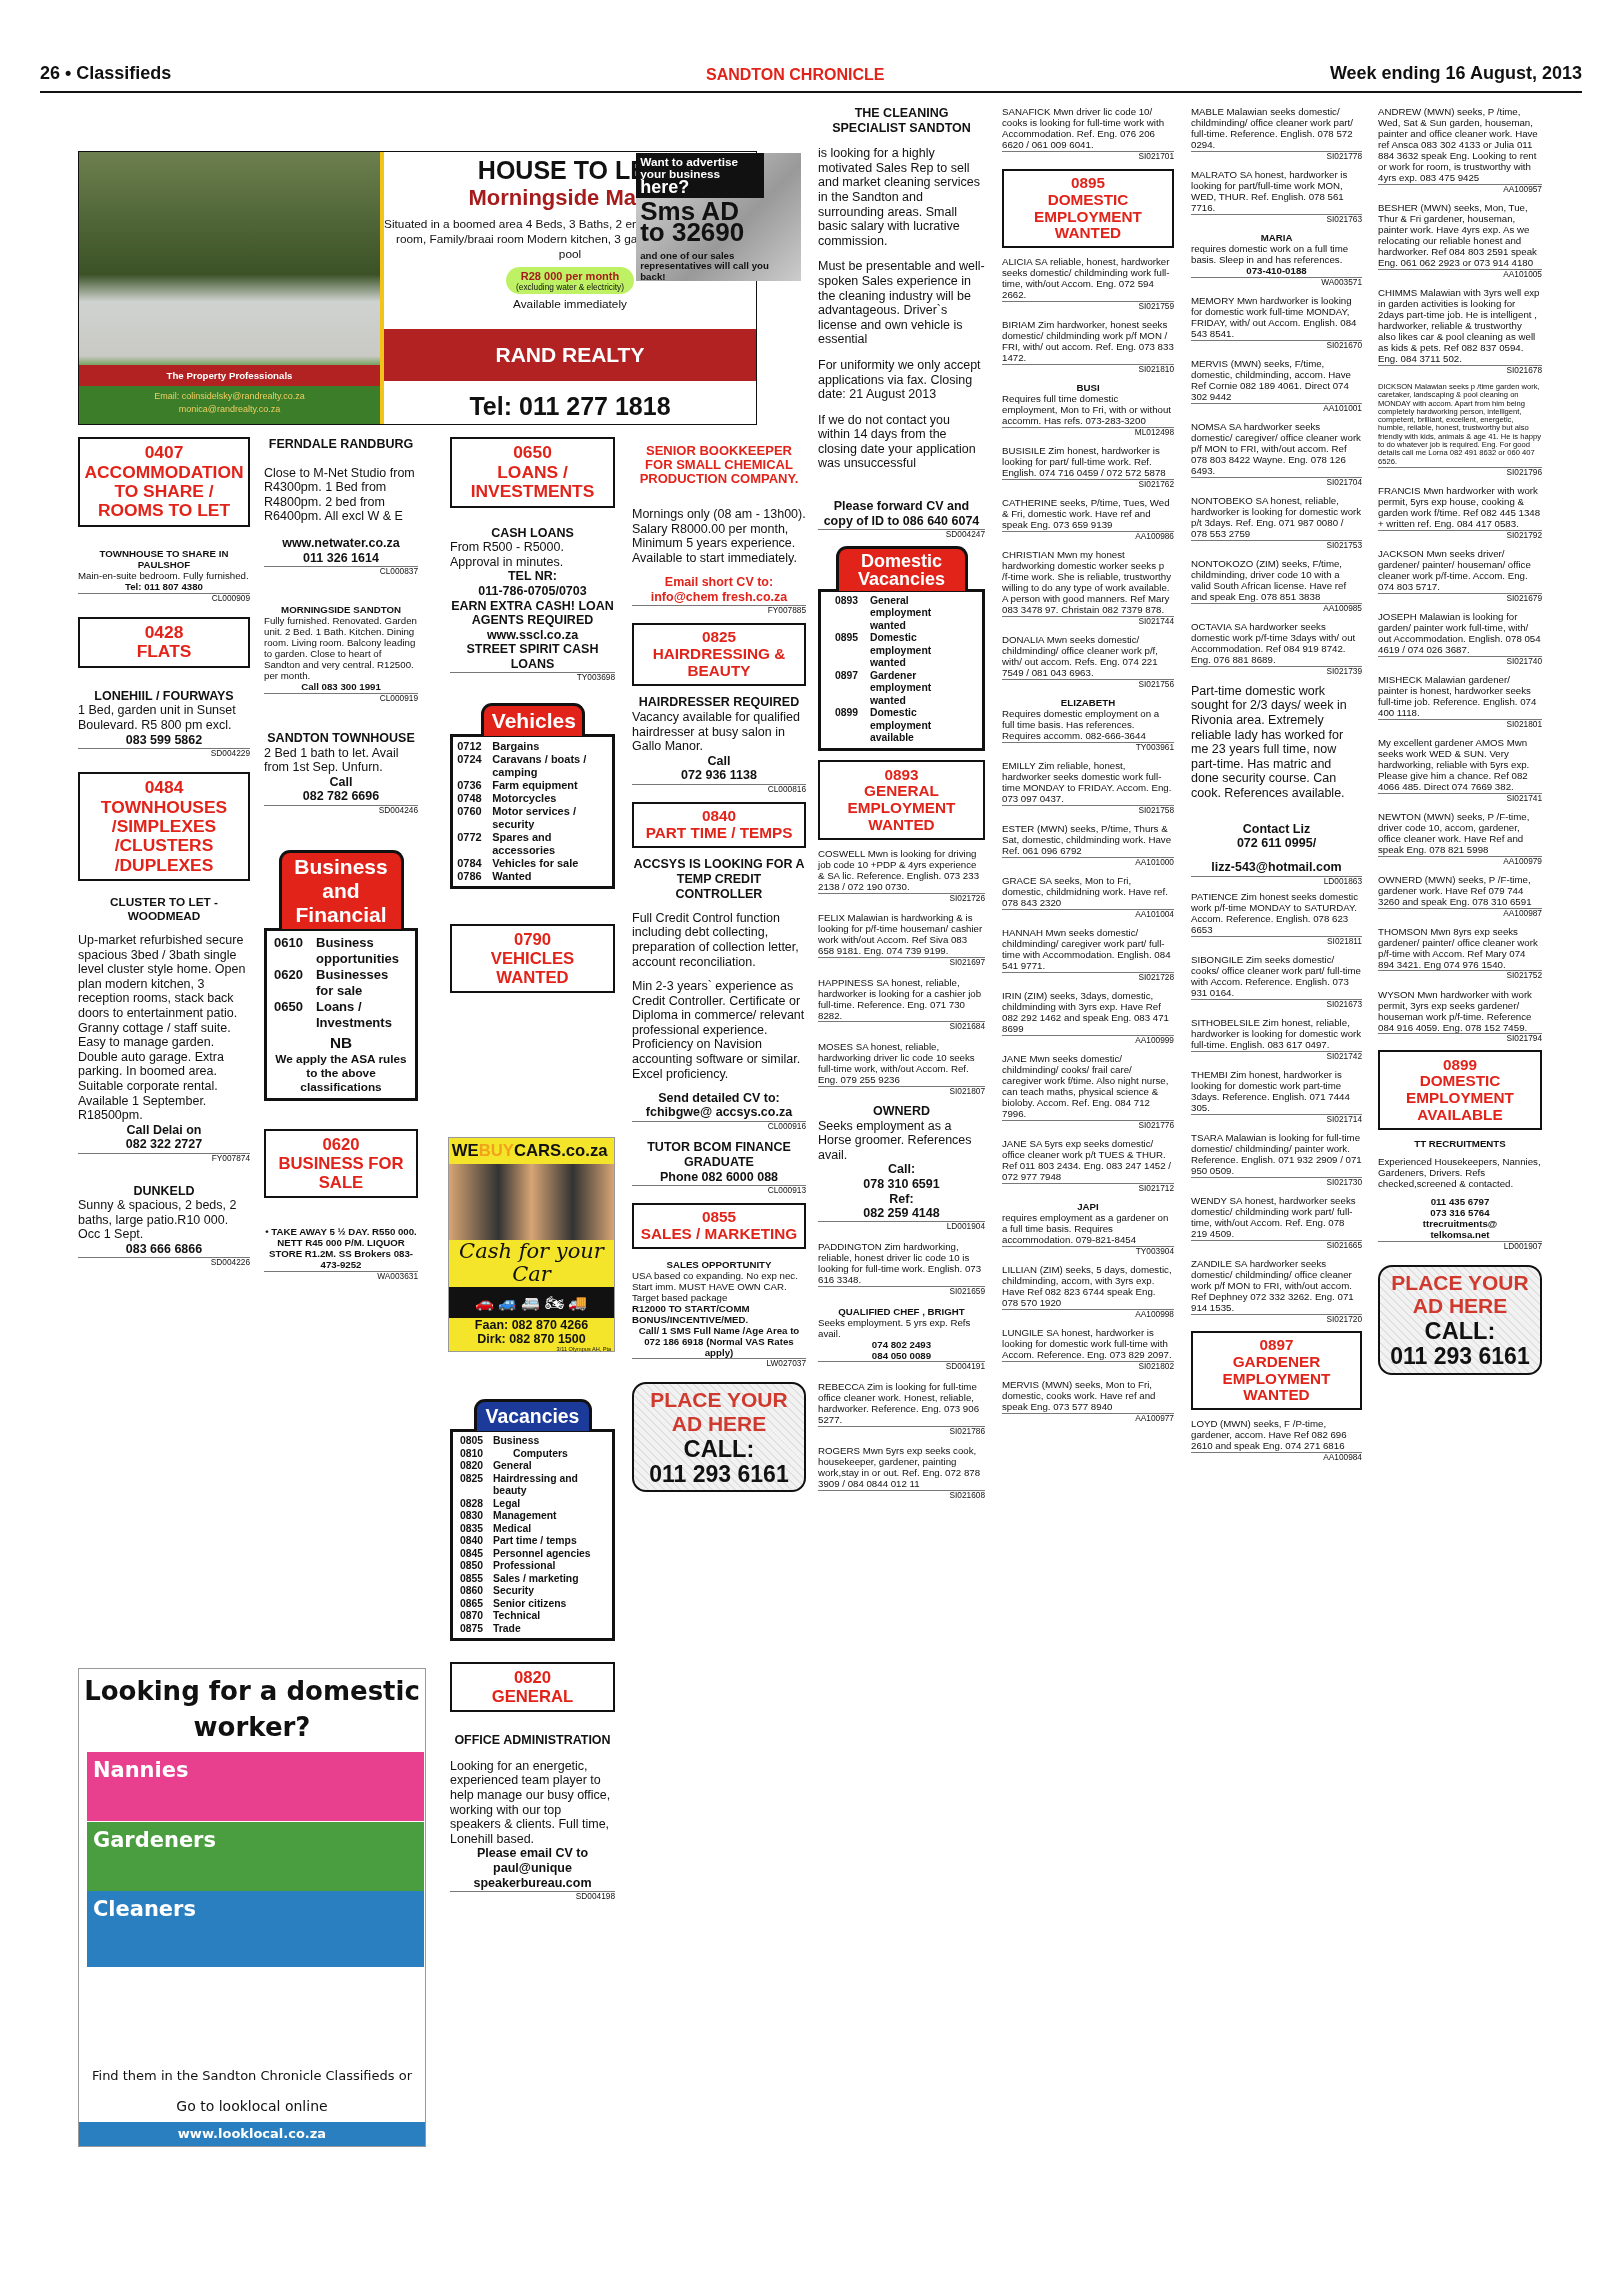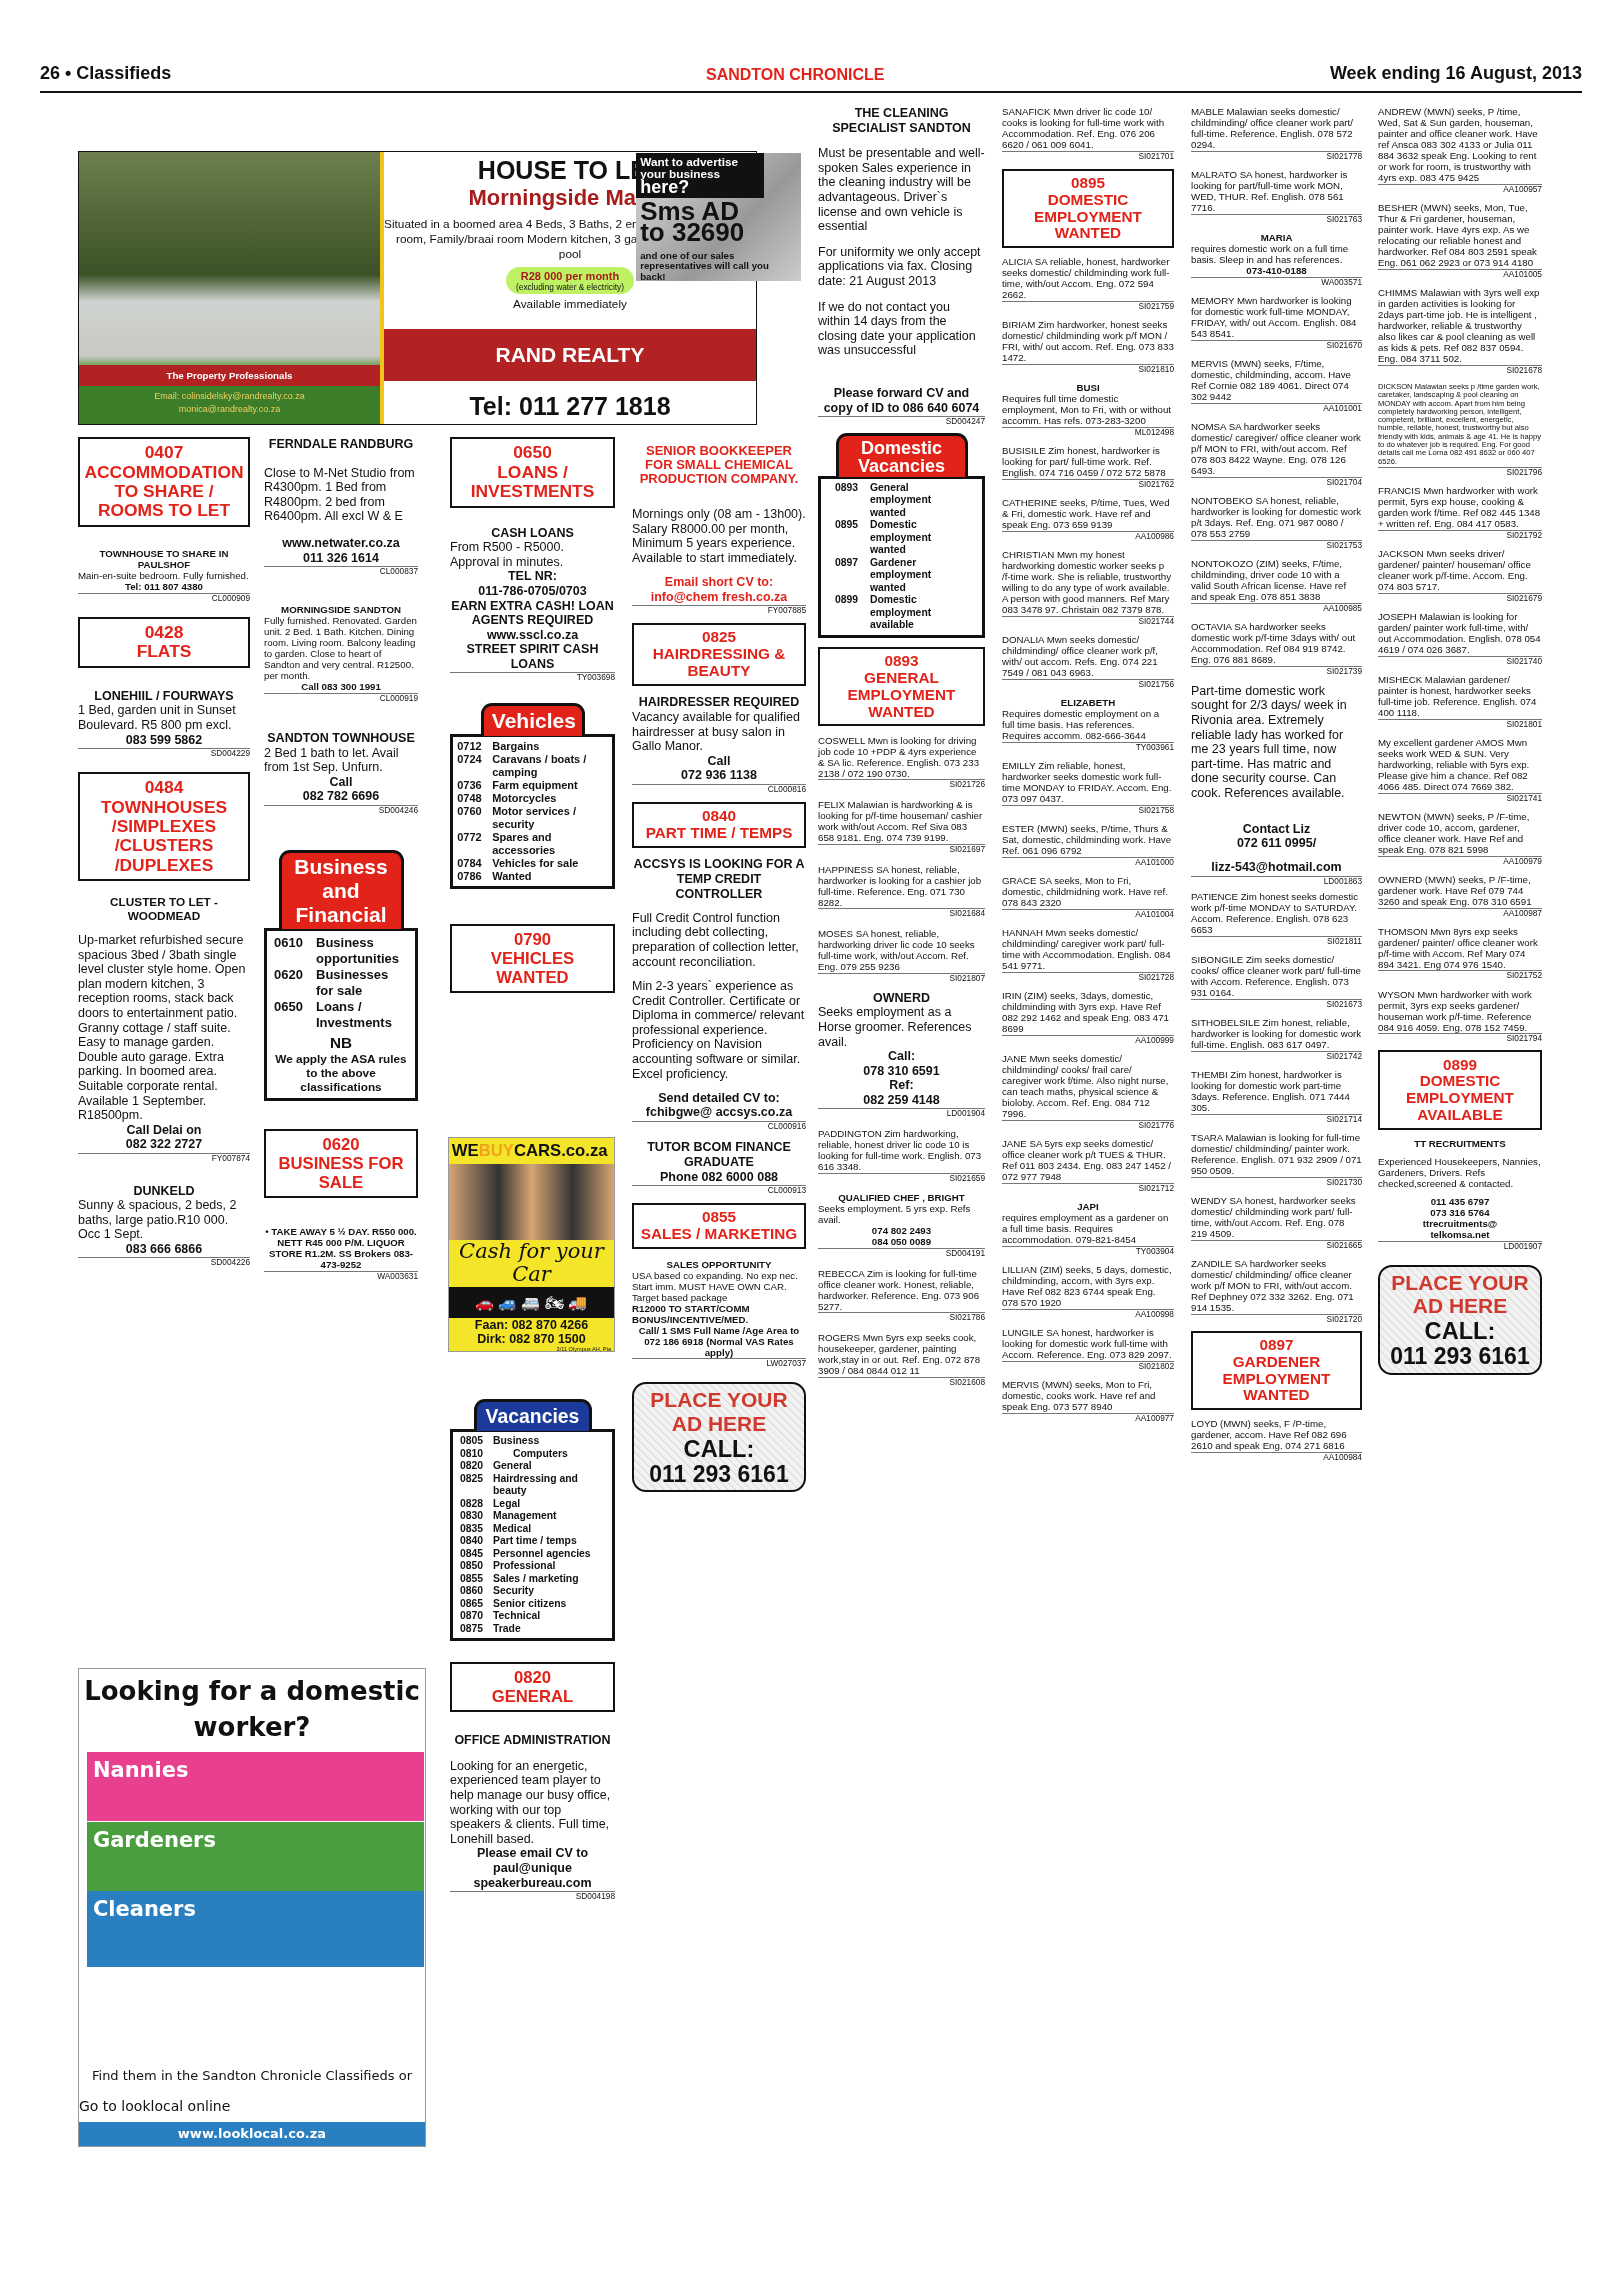--- a/index.html
+++ b/index.html
@@ -45,21 +45,21 @@
 .wbc .title{font-weight:bold;font-size:16.7px;padding:2.8px}
 .wbc .title span{color:#f2a11c}
 .wbc .photo{height:76px;background:linear-gradient(90deg,#d7a574,#333 30%,#d7a574 50%,#333 75%,#d7a574)}
 .wbc .cash{font-family:"DejaVu Serif",serif;font-style:italic;font-size:21px;text-align:center;line-height:23.6px}
 .wbc .veh{background:#111;height:31px;color:#fff;text-align:center;font-size:15.3px;line-height:31px}
 .wbc .ph{font-weight:bold;font-size:12.5px;text-align:center;line-height:14px}
 .dom{position:absolute;left:78px;top:1668px;width:348px;height:479px;border:0.7px solid #999}
 .dom .q{font-family:"DejaVu Sans",sans-serif;font-weight:bold;font-size:26px;text-align:center;line-height:36px;margin-top:4.2px}
 .dom .band{position:absolute;left:8.3px;width:337px;height:69px;color:#fff;font-family:"DejaVu Sans",sans-serif;font-weight:bold;font-size:21px;padding:5.6px}
 .dom .find{position:absolute;top:399px;left:0;right:0;text-align:center;font-family:"DejaVu Sans",sans-serif;font-size:13px}
-.dom .go{position:absolute;top:429px;left:0;right:0;font-family:"DejaVu Sans",sans-serif;font-size:14px}
+.dom .go{position:absolute;top:429px;left:0;right:0;text-align:center;font-family:"DejaVu Sans",sans-serif;font-size:14px}
 .dom .url{position:absolute;bottom:0;left:0;right:0;height:23.6px;background:#2a7fc0;color:#fff;text-align:center;font-family:"DejaVu Sans",sans-serif;font-weight:bold;font-size:13px;line-height:23.6px}
 .place{border:2.8px solid #111;border-radius:14px;height:110px;text-align:center;background:repeating-linear-gradient(45deg,#f2f2f2,#f2f2f2 4.2px,#e1e1e1 4.2px,#e1e1e1 5.6px)}
 .place .a{color:#d03a2e;font-weight:bold;font-size:21px;line-height:23.6px;padding-top:4.2px}
 .place .c{font-weight:bold;font-size:23.6px;line-height:26px}
 .place .n{font-weight:bold;font-size:23px;line-height:25px}
 </style>
 </head>
 <body>
 
 <div class="hdr">
@@ -394,20 +394,21 @@
     <div class="a">PLACE YOUR</div>
     <div class="a" style="padding-top:0">AD HERE</div>
     <div class="c">CALL:</div>
     <div class="n">011 293 6161</div>
   </div>
 </div>
 
 <div class="abs" style="left:818px;top:106px;width:167px">
   <div>
     <div class="hhead adl">THE CLEANING SPECIALIST SANDTON</div>
+    <div class="adl" style="margin-top:11px">is looking for a highly motivated Sales Rep to sell and market cleaning services in the Sandton and surrounding areas. Small basic salary with lucrative commission.</div>
     <div class="adl" style="margin-top:11px">Must be presentable and well-spoken Sales experience in the cleaning industry will be advantageous. Driver`s license and own vehicle is essential</div>
     <div class="adl" style="margin-top:11px">For uniformity we only accept applications via fax. Closing date: 21 August 2013</div>
     <div class="adl" style="margin-top:11px">If we do not contact you within 14 days from the closing date your application was unsuccessful</div>
     <div class="adl b ct" style="margin-top:28px">Please forward CV and copy of ID to 086 640 6074</div>
     <div class="ref">SD004247</div>
   </div>
   <div style="margin-top:7px;text-align:center">
     <div class="tab" style="font-size:18px;line-height:18px;width:132px">Domestic Vacancies</div>
     <div class="cat" style="text-align:left;margin-top:-1.4px;padding:2.8px 14px">
       <div class="row" style="font-size:10.4px;line-height:12.5px">

